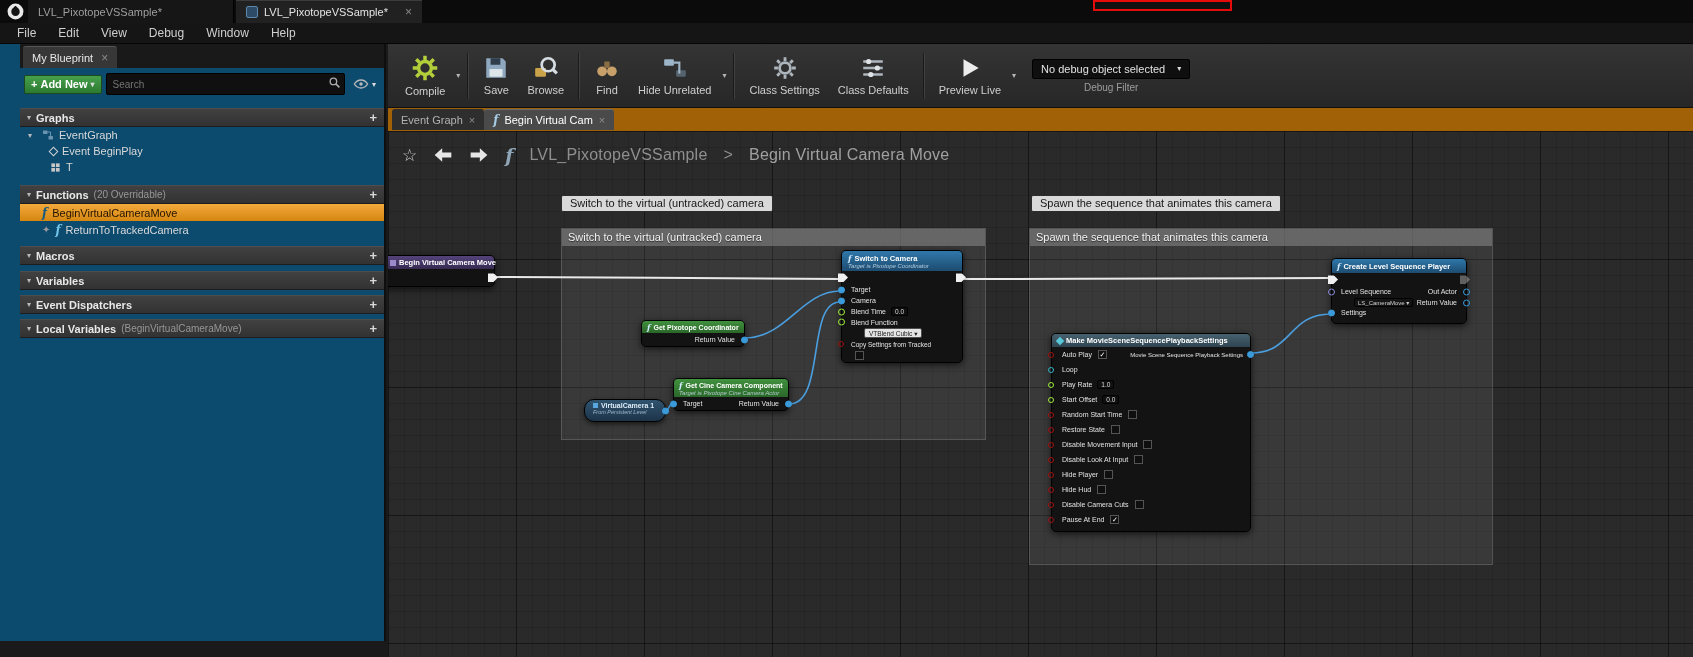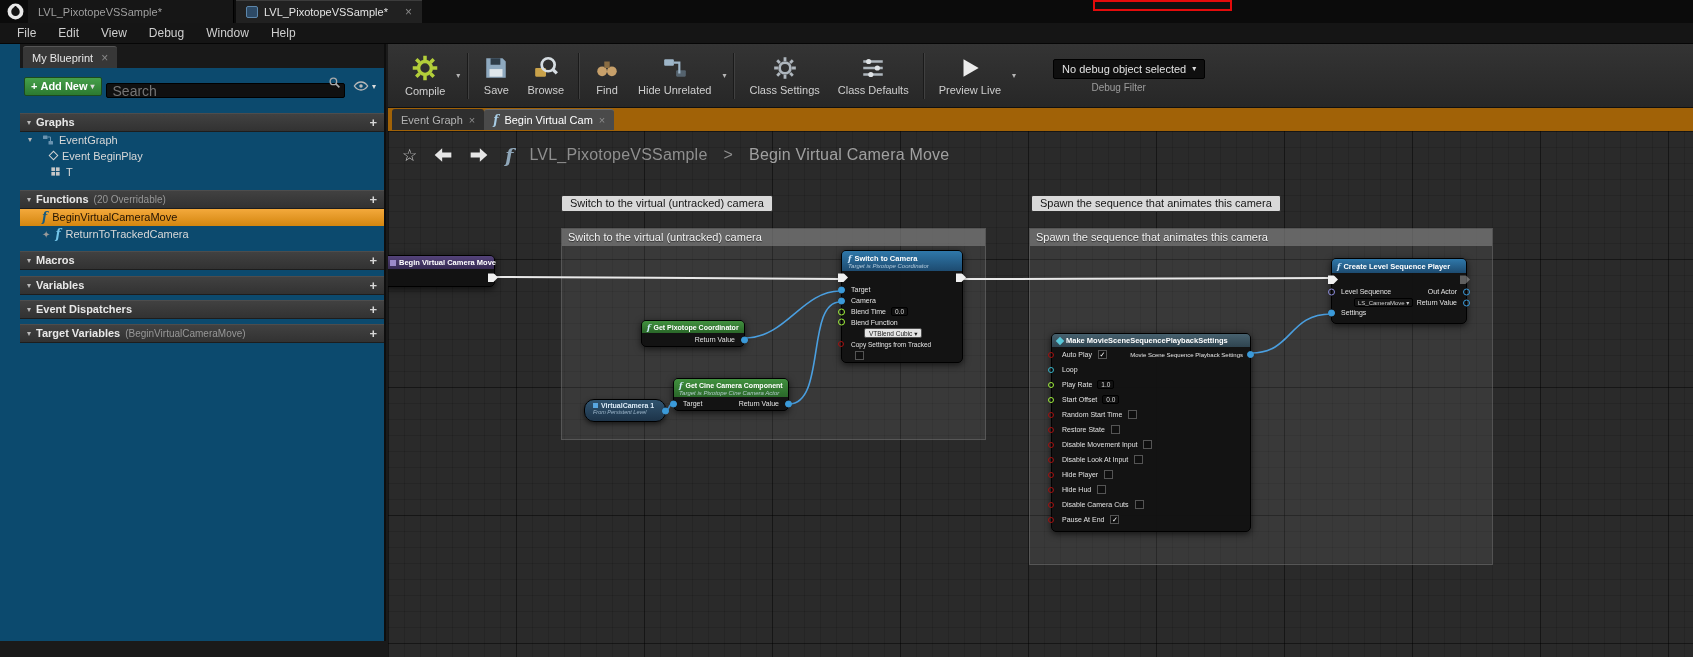--- a/index.html
+++ b/index.html
@@ -28,22 +28,22 @@
   .side-tabstrip { height:24px; background:#191919; display:flex; align-items:flex-end; padding-left:3px; }
   .side-tab { height:22px; background:#373737; color:#e8e8e8; font-size:11px; display:flex; align-items:center;
               gap:8px; padding:0 9px; border-radius:3px 3px 0 0; border-top:1px solid #555; }
   .side-toolbar { display:flex; align-items:center; gap:4px; padding:5px 4px 5px 4px; }
   .add-new-btn { display:flex; align-items:center; gap:3px; background:linear-gradient(#46a04a,#2c7a30);
                  border:1px solid #1c4a1e; border-radius:2px; color:#fff; font-size:11px; font-weight:bold;
                  padding:2px 6px; height:19px; white-space:nowrap; }
   .plus-glyph { font-weight:bold; }
   .caret { font-size:8px; color:#dcdcdc; }
   .search-wrap { flex:1; position:relative; }
-  .search-wrap input { width:100%; height:15px; background:#101010; border:1px solid #000; border-radius:2px;
-                       color:#bbb; font-size:14px; padding:0 20px 0 6px; outline:none;margin-top:10px; }
+  .search-wrap input { width:100%; height:22px; background:#101010; border:1px solid #000; border-radius:2px;
+                       color:#bbb; font-size:10px; padding:0 20px 0 6px; outline:none; }
   .search-ico { position:absolute; right:4px; top:3px; }
   .eye-wrap { display:flex; align-items:center; gap:3px; padding:0 4px; }
 
   .section-header { height:19px; display:flex; align-items:center; padding:0 7px;
                     background:linear-gradient(#414141,#323232); border-top:1px solid #4d4d4d;
                     border-bottom:1px solid #1d1d1d; }
   .sh-arrow { font-size:8px; color:#b9b9b9; margin-right:5px; }
   .sh-title { font-size:11px; font-weight:bold; color:#e8e8e8; }
   .sh-note { font-size:10px; color:#979797; margin-left:5px; font-weight:normal; }
   .sh-plus { margin-left:auto; color:#d8d8d8; font-size:13px; font-weight:bold; }
@@ -59,22 +59,22 @@
   
   #toolbar { position:absolute; left:388px; top:44px; right:0; height:64px;
              background:linear-gradient(#343434,#272727); border-bottom:1px solid #101010;
              display:flex; align-items:center; padding:0 8px; }
   .tb-btn { display:flex; flex-direction:column; align-items:center; justify-content:center; gap:3px;
             padding:3px 9px; color:#cfcfcf; font-size:11px; white-space:nowrap; }
   .tb-btn svg { display:block; }
   .tb-caret { color:#b5b5b5; font-size:8px; padding:0 2px; }
   .tb-sep { width:2px; height:46px; margin:0 5px; background:#1a1a1a; border-right:1px solid #404040; }
   .debug-block { display:flex; flex-direction:column; align-items:center; margin-left:14px; }
-  .debug-dd { display:flex; align-items:center; gap:6px; background:#0f0f0f; border:1px solid #000;
-              border-radius:2px; color:#e2e2e2; font-size:11px; padding:3px 8px;margin-left:21px; }
+  .debug-dd { display:flex; align-items:center; gap:12px; background:#0f0f0f; border:1px solid #000;
+              border-radius:2px; color:#e2e2e2; font-size:11px; padding:3px 8px; }
   .debug-label { font-size:10px; color:#9d9d9d; margin-top:3px; }
 
   
   #graphtabs { position:absolute; left:388px; top:108px; right:0; height:23px; background:#a16207;
                display:flex; align-items:center; padding-left:4px; gap:0; }
   .gtab { height:21px; display:flex; align-items:center; gap:6px; padding:0 9px; font-size:11px;
           border-radius:3px 3px 0 0; white-space:nowrap; }
   .gtab.inactive { background:#2e2e2e; color:#b2b2b2; }
   .gtab.active { background:#4a4a4a; color:#fff; border-top:1px solid #6a6a6a; }
   .gtab .fn-glyph { font-size:12px; color:#a8cde6; }
@@ -265,21 +265,21 @@
     <span class="sh-title">Variables</span>
     <span class="sh-plus">+</span>
   </div>
   <div class="section-header" style="margin-top:5px;">
     <span class="sh-arrow">▾</span>
     <span class="sh-title">Event Dispatchers</span>
     <span class="sh-plus">+</span>
   </div>
   <div class="section-header" style="margin-top:5px;">
     <span class="sh-arrow">▾</span>
-    <span class="sh-title">Target Variables</span>
+    <span class="sh-title">Local Variables</span>
     <span class="sh-note">(BeginVirtualCameraMove)</span>
     <span class="sh-plus">+</span>
   </div>
 </div>
 
 <div id="toolbar">
   <div class="tb-btn">
     <svg width="28" height="28" viewBox="0 0 24 24">
       <g stroke="#b3cf3a" stroke-width="3" fill="none">
         <circle cx="12" cy="12" r="5.5"></circle>

